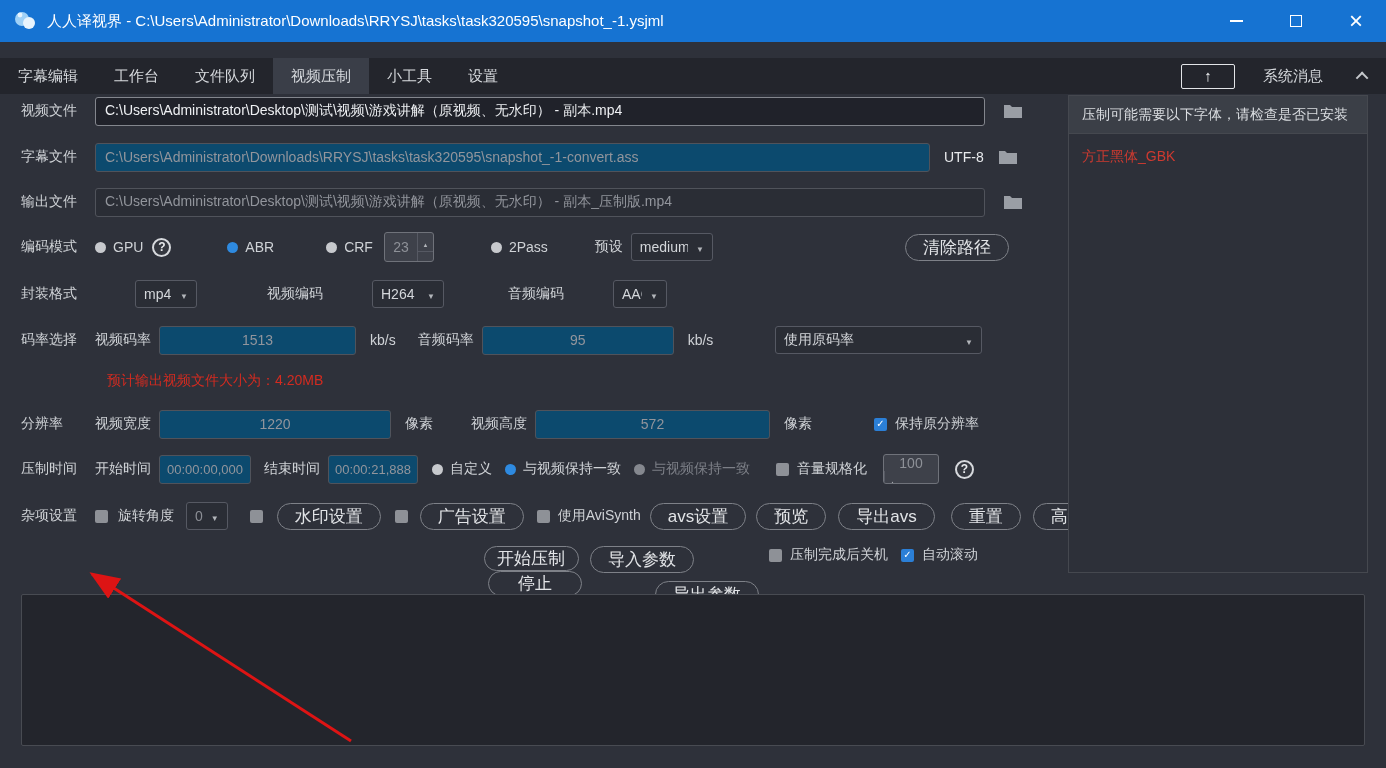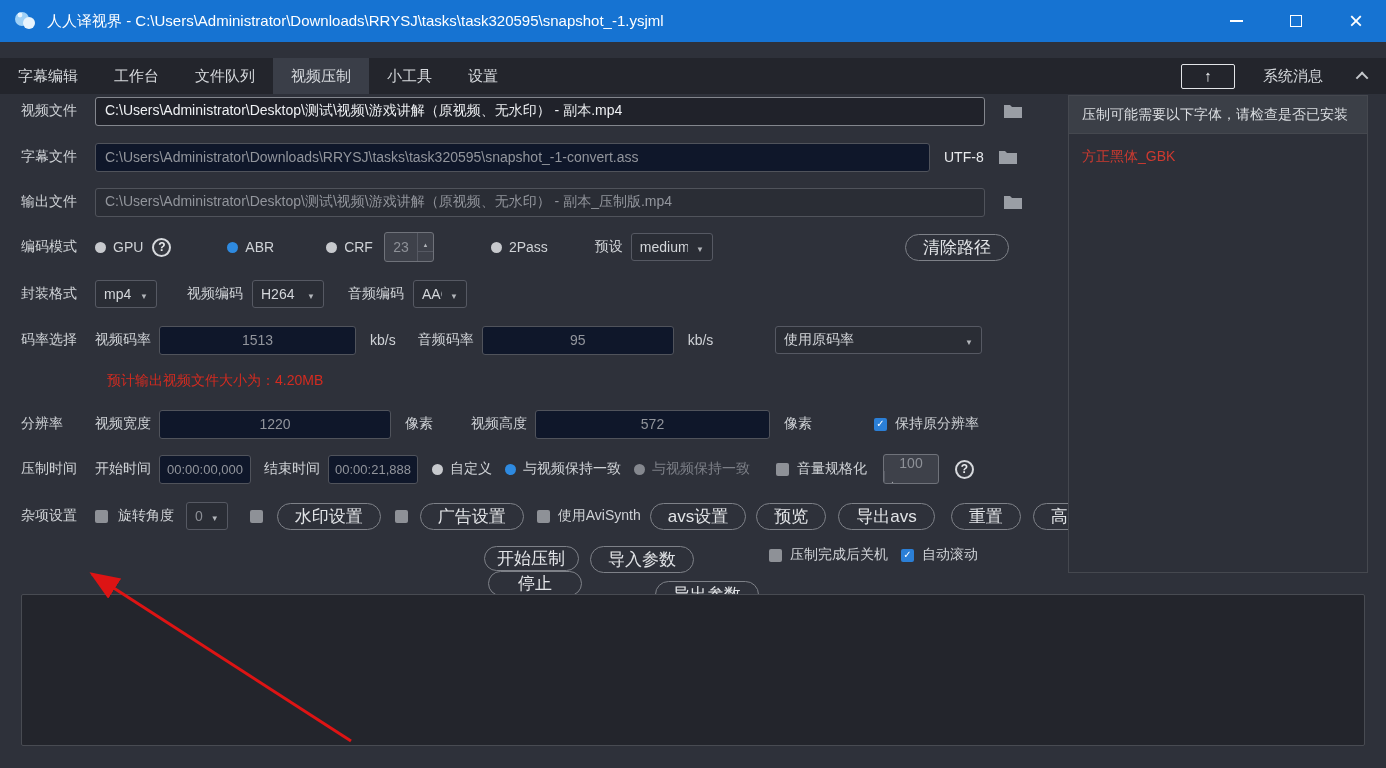--- a/index.html
+++ b/index.html
@@ -30,21 +30,21 @@
   .sysmsg { font-size:15px; color:#d6d9dd; margin-right:36px; }
   .chev-up { width:9px; height:9px; border-left:2px solid #c5c8cc; border-top:2px solid #c5c8cc;
     transform:rotate(45deg) translateY(2px); margin-right:8px; }
 
   
   .row { position:absolute; left:21px; display:flex; align-items:center; height:30px; }
   .lbl { width:62px; flex-shrink:0; font-size:14px; color:#cfd2d6; white-space:nowrap; }
   .sublbl { font-size:14px; color:#cfd2d6; white-space:nowrap; }
   .sublbl.dim { color:#7c7f87; }
   .unit { font-size:14px; color:#cfd2d6; }
-  .inp { height:29px; border-radius:3px; border:1px solid #50535b; background:#0f172a;
+  .inp { height:29px; border-radius:3px; border:1px solid #50535b; background:#0c4a6e;
     color:#9397 9e; padding:0 9px; font-size:14px; font-family:inherit; color:#92959c; }
   .inp.dark { background:#20222a; border-color:#83868d; color:#eef0f3; }
   .inp.mid  { background:#2a2d35; }
   .inp.center { text-align:center; }
   .folder-icon { width:20px; height:16px; flex-shrink:0; }
   .radio-item { display:flex; align-items:center; }
   .radio { width:11px; height:11px; border-radius:50%; background:#c7c9cd; margin-right:7px; flex-shrink:0; }
   .radio.on { background:#2e8ae0; }
   .radio.dim { background:#85888f; }
   .chk { width:13px; height:13px; border-radius:2px; background:#8e9197; flex-shrink:0;
@@ -195,21 +195,21 @@
     <span class="sublbl">2Pass</span>
   </div>
   <span class="sublbl" style="margin-left:47px;">预设</span>
   <div class="dd" style="margin-left:8px;width:82px;">
     <span class="dd-val">medium</span>
     <span class="dd-arrow"></span>
   </div>
   <button class="pill" style="position:absolute;left:884px;">清除路径</button>
 </div>
 
-<div class="row" style="top:279px;">
+<div class="row" style="top:279px;gap:40px;">
   <span class="lbl">封装格式</span>
   <div class="dd" style="margin-left:12px;width:62px;">
     <span class="dd-val">mp4</span>
     <span class="dd-arrow"></span>
   </div>
   <span class="sublbl" style="margin-left:30px;">视频编码</span>
   <div class="dd" style="margin-left:9px;width:72px;">
     <span class="dd-val">H264</span>
     <span class="dd-arrow"></span>
   </div>

